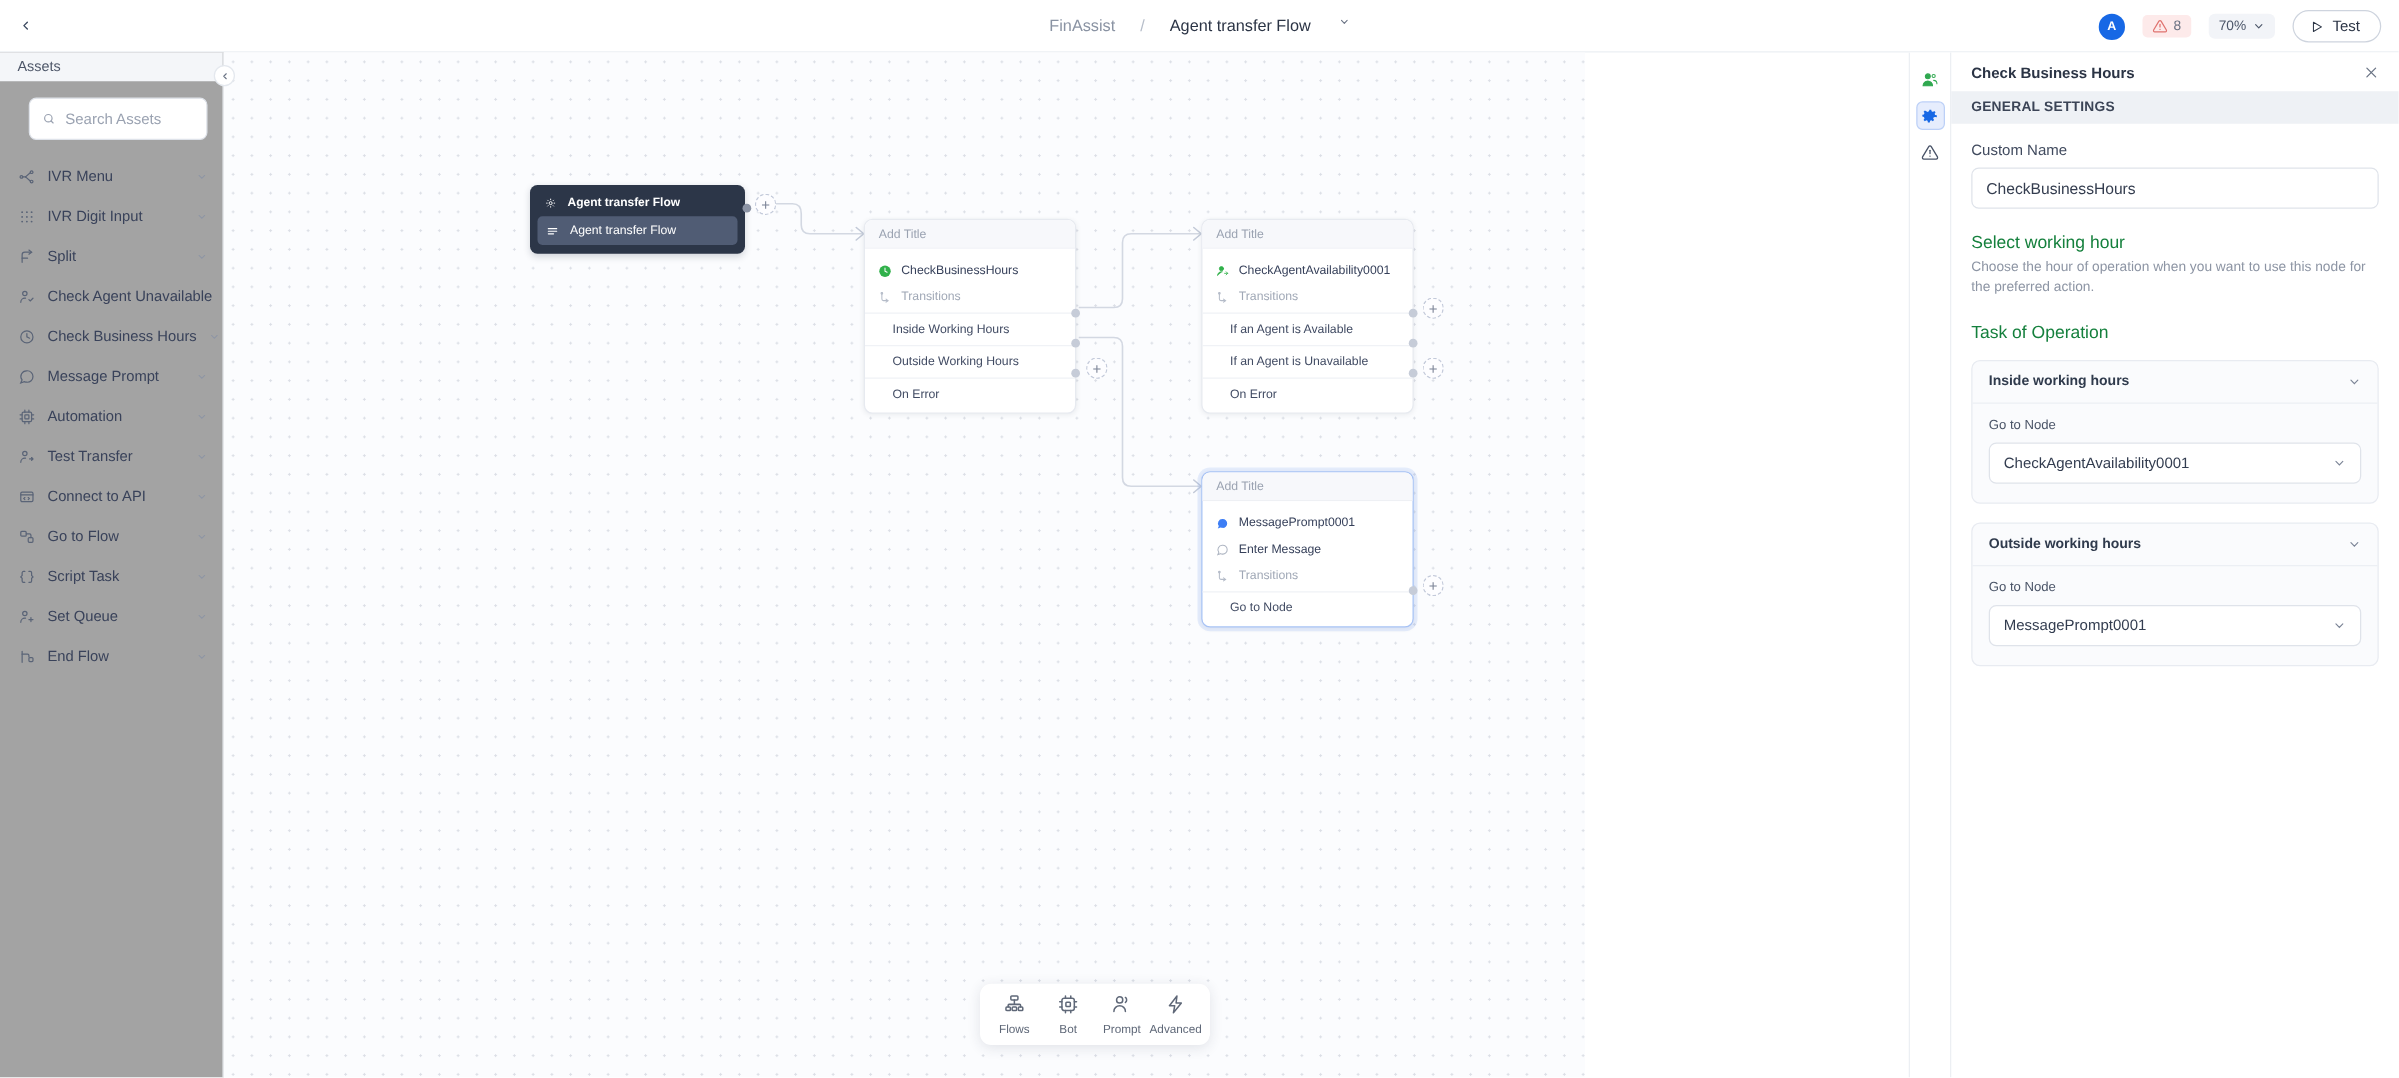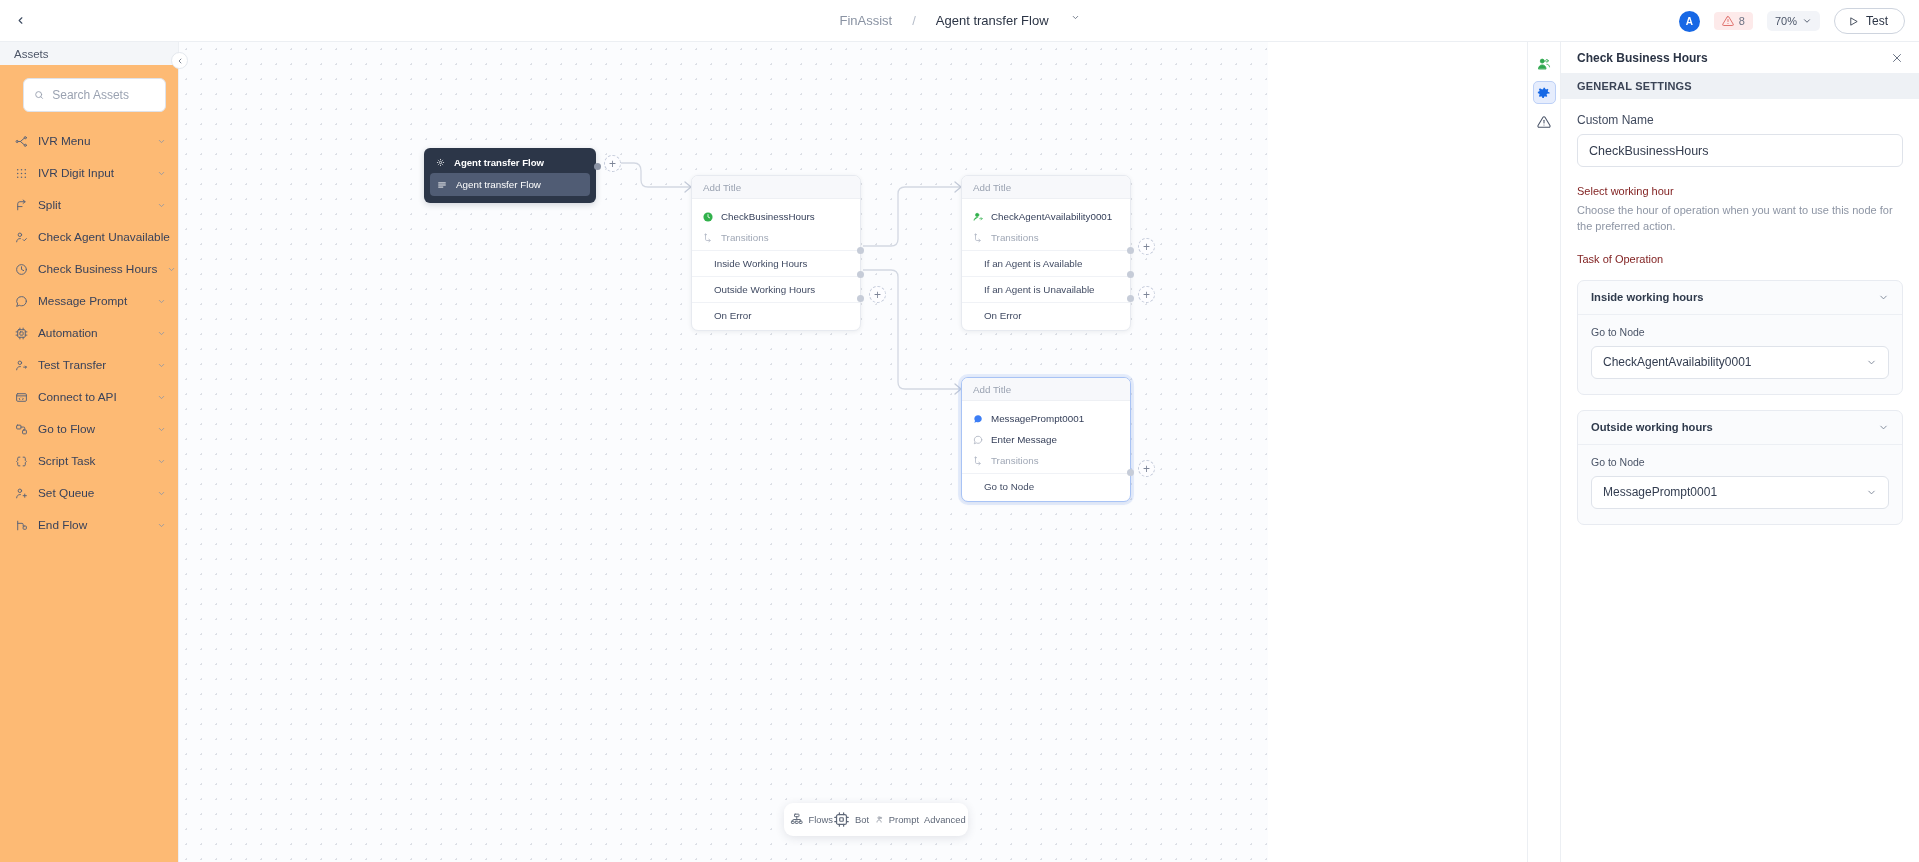--- a/index.html
+++ b/index.html
@@ -54,21 +54,21 @@
   .test-btn {
     display: flex; align-items: center; gap: 7px;
     border: 1px solid #ced4de; border-radius: 16px;
     padding: 5px 16px 5px 13px; font-size: 12px; color: #2b3445;
     background: #fff; cursor: pointer;
   }
 
   
   .sidebar {
     position: absolute; top: 42px; left: 0; width: 179px; height: 820px;
-    background: #fdba74; border-right: 1px solid #eceff3;
+    background: #a3a3a3; border-right: 1px solid #eceff3;
   }
   .assets-head {
     height: 23px; background: #f4f6f9; display: flex; align-items: center;
     padding-left: 14px; font-size: 11.5px; color: #4d5668; font-weight: 500;
   }
   .search-wrap { padding: 13px 12px 0 23px; }
   .search-box {
     display: flex; align-items: center; gap: 8px;
     height: 34px; border: 1px solid #dfe3ea; border-radius: 6px;
     padding: 0 10px; background: #fff;
@@ -168,21 +168,21 @@
   }
 
   
   .bottom-bar {
     position: absolute; left: 605px; bottom: 26px;
     background: #ffffff; border-radius: 9px;
     box-shadow: 0 2px 10px rgba(40,50,70,.12);
     display: flex; align-items: center; gap: 0; padding: 8px 6px;
   }
   .bb-item {
-    width: 43px; display: flex; flex-direction: row; align-items: center; gap: 5px;
+    width: 43px; display: flex; flex-direction: column; align-items: center; gap: 5px;
     color: #5f6878; cursor: pointer;
   }
   .bb-label { font-size: 9.4px; color: #5f6878; }
 
   
   .rail {
     position: absolute; top: 42px; right: 359px; width: 33px; height: 820px;
     background: #ffffff; border-left: 1px solid #eceff3;
     display: flex; flex-direction: column; align-items: center; padding-top: 10px; gap: 6px;
   }
@@ -207,21 +207,21 @@
     height: 26px; background: #eef1f5; display: flex; align-items: center;
     padding: 0 16px; font-size: 11px; font-weight: bold; color: #3b4456; letter-spacing: .2px;
   }
   .panel-body { padding: 14px 16px 0 16px; }
   .field-label { font-size: 12px; color: #404a5e; margin-bottom: 7px; }
   .text-input {
     width: 100%; height: 33px; border: 1px solid #dfe3ea; border-radius: 6px;
     padding: 0 11px; font-size: 12.5px; color: #343d4f; outline: none;
     font-family: "Liberation Sans", sans-serif; background: #fff;
   }
-  .field-title { font-size: 11px; color: #7f1d1d; margin-top: 18px; }
+  .field-title { font-size: 14px; color: #15803d; margin-top: 18px; }
   .field-desc { font-size: 11px; color: #8d95a4; margin-top: 6px; line-height: 1.45; }
   .select-box {
     width: 100%; height: 33px; border: 1px solid #dfe3ea; border-radius: 6px;
     padding: 0 11px; display: flex; align-items: center; justify-content: space-between;
     font-size: 12px; color: #5d6678; cursor: pointer; background: #fff;
   }
   .accordion {
     border: 1px solid #e8ebf1; border-radius: 7px; margin-top: 15px; background: #fafbfd;
   }
   .acc-head {

